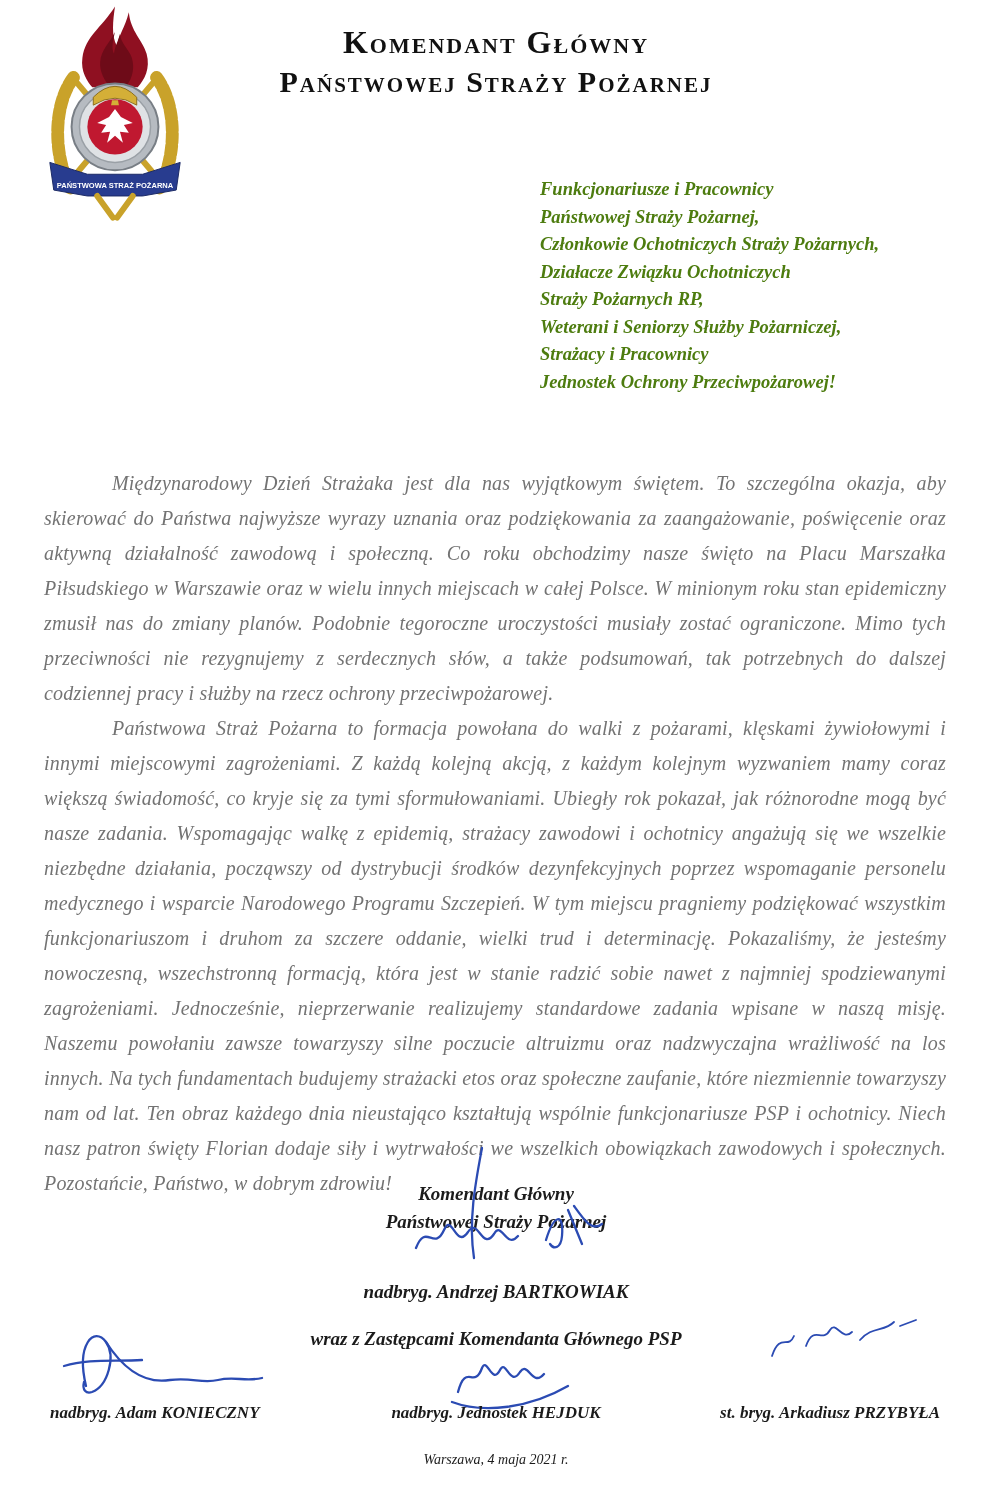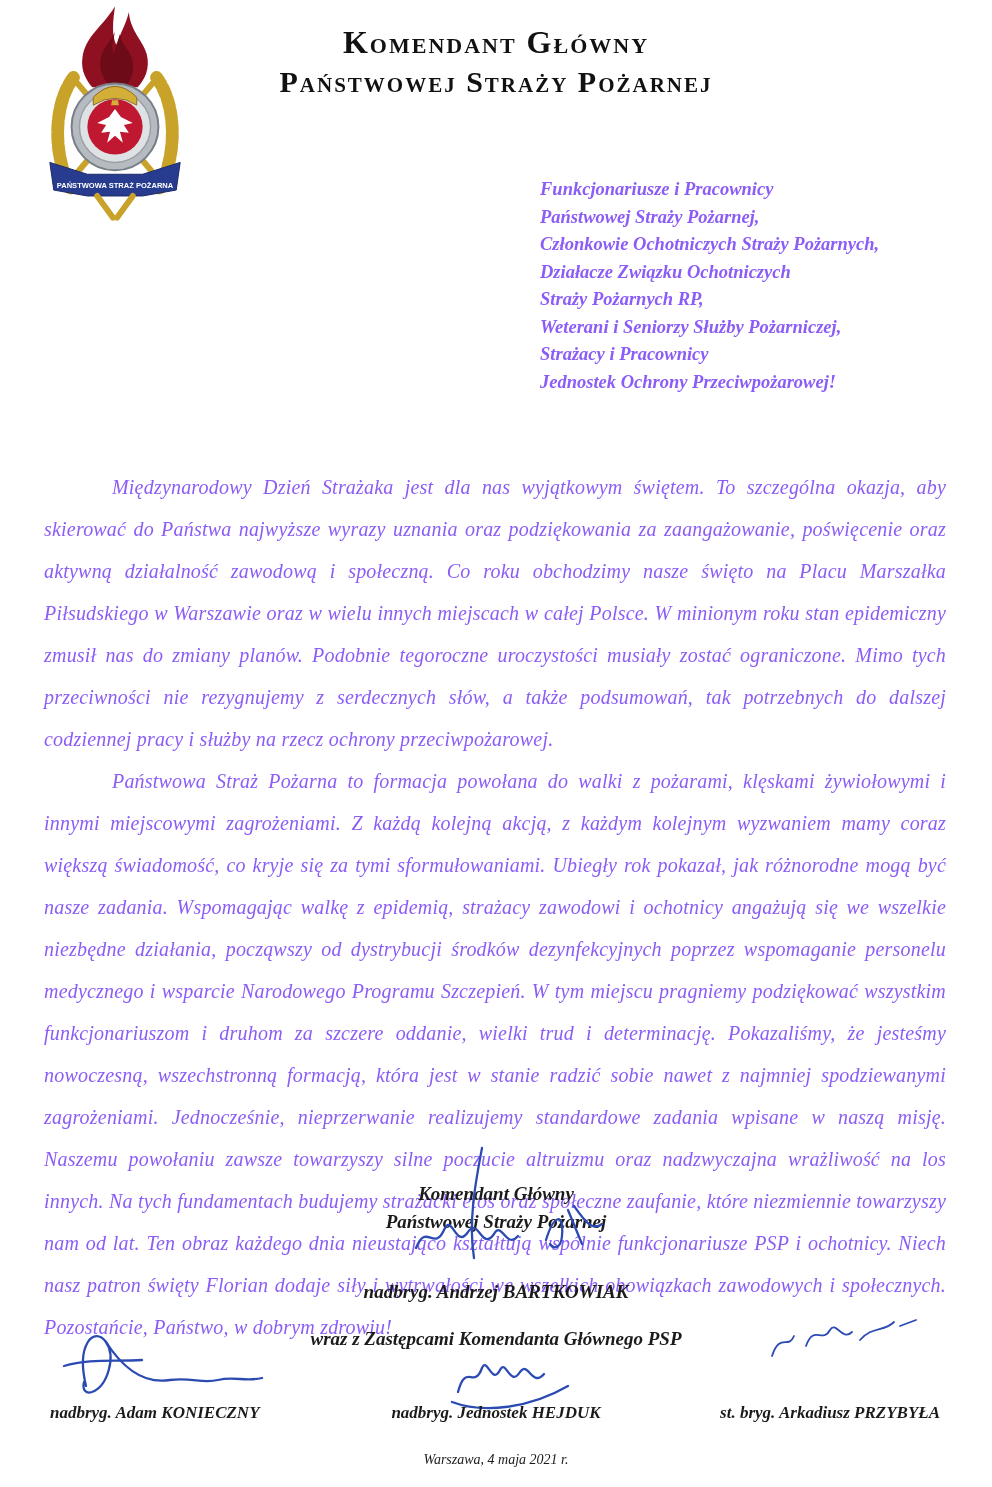--- a/index.html
+++ b/index.html
@@ -26,31 +26,31 @@
     position:absolute;left:0;right:0;top:22px;
     text-align:center;font-weight:bold;
     font-variant-caps:small-caps;
     letter-spacing:2px;color:#111;
   }
   .letterhead .l1{font-size:32px;line-height:40px;}
   .letterhead .l2{font-size:30px;line-height:40px;}
   .addressees{
     position:absolute;left:540px;top:176px;
     font-weight:bold;font-style:italic;
-    font-size:18.5px;line-height:27.5px;color:#8b5cf6;
+    font-size:18.5px;line-height:27.5px;color:#4d7c0f;
   }
   
   .body-text{
     margin:0 46px 0 44px;
     padding-top:14px;
     font-style:italic;
-    font-size:20px;line-height:42px;
+    font-size:20px;line-height:35px;
     letter-spacing:0.2px;
     text-align:justify;
-    color:#8b5cf6;
+    color:#737373;
   }
   .body-text p{margin:0;text-indent:68px;}
   
   .closing-title{
     position:absolute;left:0;right:0;top:1180px;
     text-align:center;font-weight:bold;font-style:italic;
     font-size:19px;line-height:28px;
   }
   .commandant-name{
     position:absolute;left:0;right:0;top:1281px;

